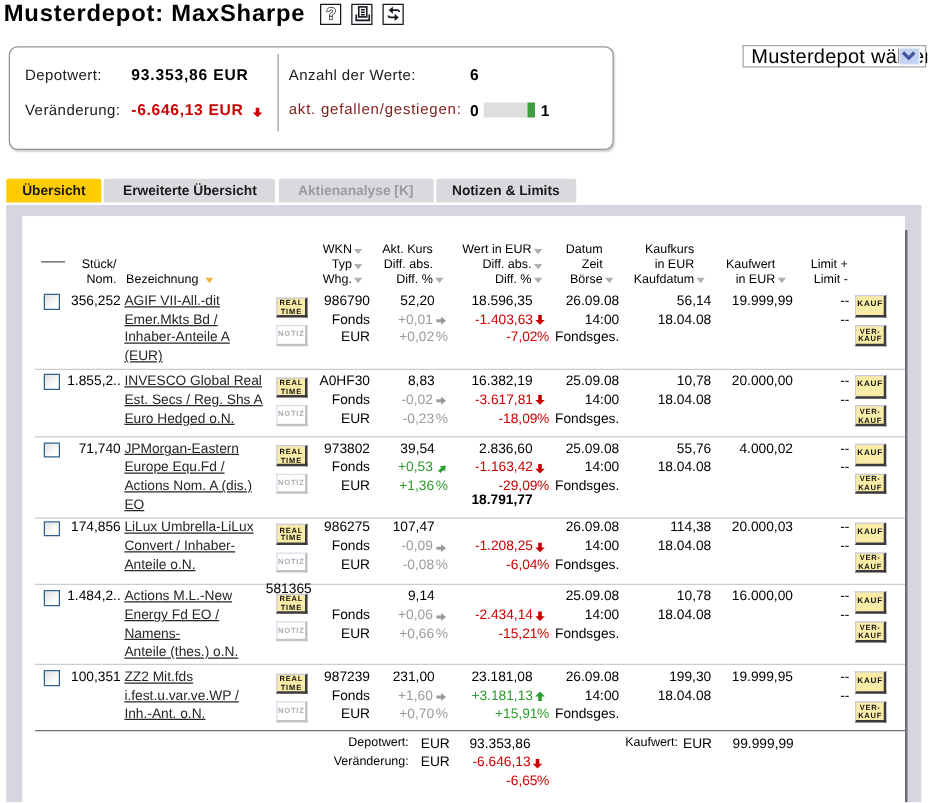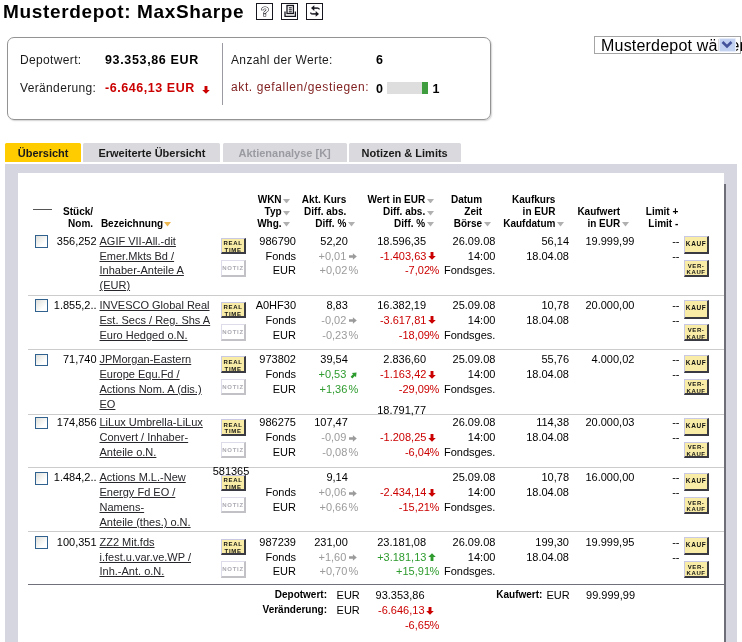--- a/index.html
+++ b/index.html
@@ -1,18 +1,18 @@
 <!DOCTYPE html>
 <html><head><meta charset="utf-8">
 <style>
 html,body{margin:0;padding:0;background:#fff;}
 #pg{position:relative;width:742px;height:642px;overflow:hidden;background:#fff;
   font-family:"Liberation Sans",sans-serif;}
 .t{position:absolute;font-size:11px;line-height:14.9px;color:#000;white-space:nowrap;}
-.h{position:absolute;font-size:10px;line-height:15.4px;font-weight:bold;color:#000;white-space:nowrap;}
+.h{position:absolute;font-size:10px;line-height:15.4px;font-weight:normal;color:#000;white-space:nowrap;}
 .b{font-weight:bold;}
 .r{text-align:right;}
 .gy{color:#9b9b9b;}
 .rd{color:#cb0000;}
 .gn{color:#2e9b2e;}
 .lk{color:#26262b;text-decoration:underline;}
 .abs{position:absolute;}
 svg{display:block;}
 </style></head><body>
 <div id="pg">
@@ -292,21 +292,21 @@
 <div class="t r" style="left:166px;top:445.0px;width:130px;">EUR</div>
 <div class="t r" style="left:217.8px;top:415.2px;width:130px;">107,47</div>
 <div class="t r gy" style="left:216.3px;top:430.1px;width:130px;">-0,09</div>
 <div class="abs" style="left:348.5px;top:434.6px;">
       <svg width="8" height="7" viewBox="0 0 8 7">
         <path d="M0 2.3 H3.9 V0.2 L7.8 3.5 L3.9 6.8 V4.7 H0 Z" fill="#9b9b9b"></path>
       </svg>
     </div>
 <div class="t r gy" style="left:217.3px;top:445.0px;width:130px;">-0,08</div>
 <div class="t gy" style="left:348.5px;top:445.0px;">%</div>
-<div class="t r" style="left:296.1px;top:403px;width:130px;">18.791,77</div>
+<div class="t r" style="left:296.1px;top:393px;width:130px;font-weight:bold;">18.791,77</div>
 <div class="t r rd" style="left:296.4px;top:430.1px;width:130px;">-1.208,25</div>
 <div class="abs" style="left:427.8px;top:433.6px;">
       <svg width="8" height="8" viewBox="0 0 8 8">
         <path d="M2.55 0 V3.9 H0.2 L4 7.8 L7.8 3.9 H5.45 V0 Z" fill="#cb0000"></path>
       </svg>
     </div>
 <div class="t r rd" style="left:300.0px;top:445.0px;width:130px;">-6,04</div>
 <div class="t rd" style="left:429.6px;top:445.0px;">%</div>
 <div class="t r" style="left:365.4px;top:415.2px;width:130px;">26.09.08</div>
 <div class="t r" style="left:365.4px;top:430.1px;width:130px;">14:00</div>

